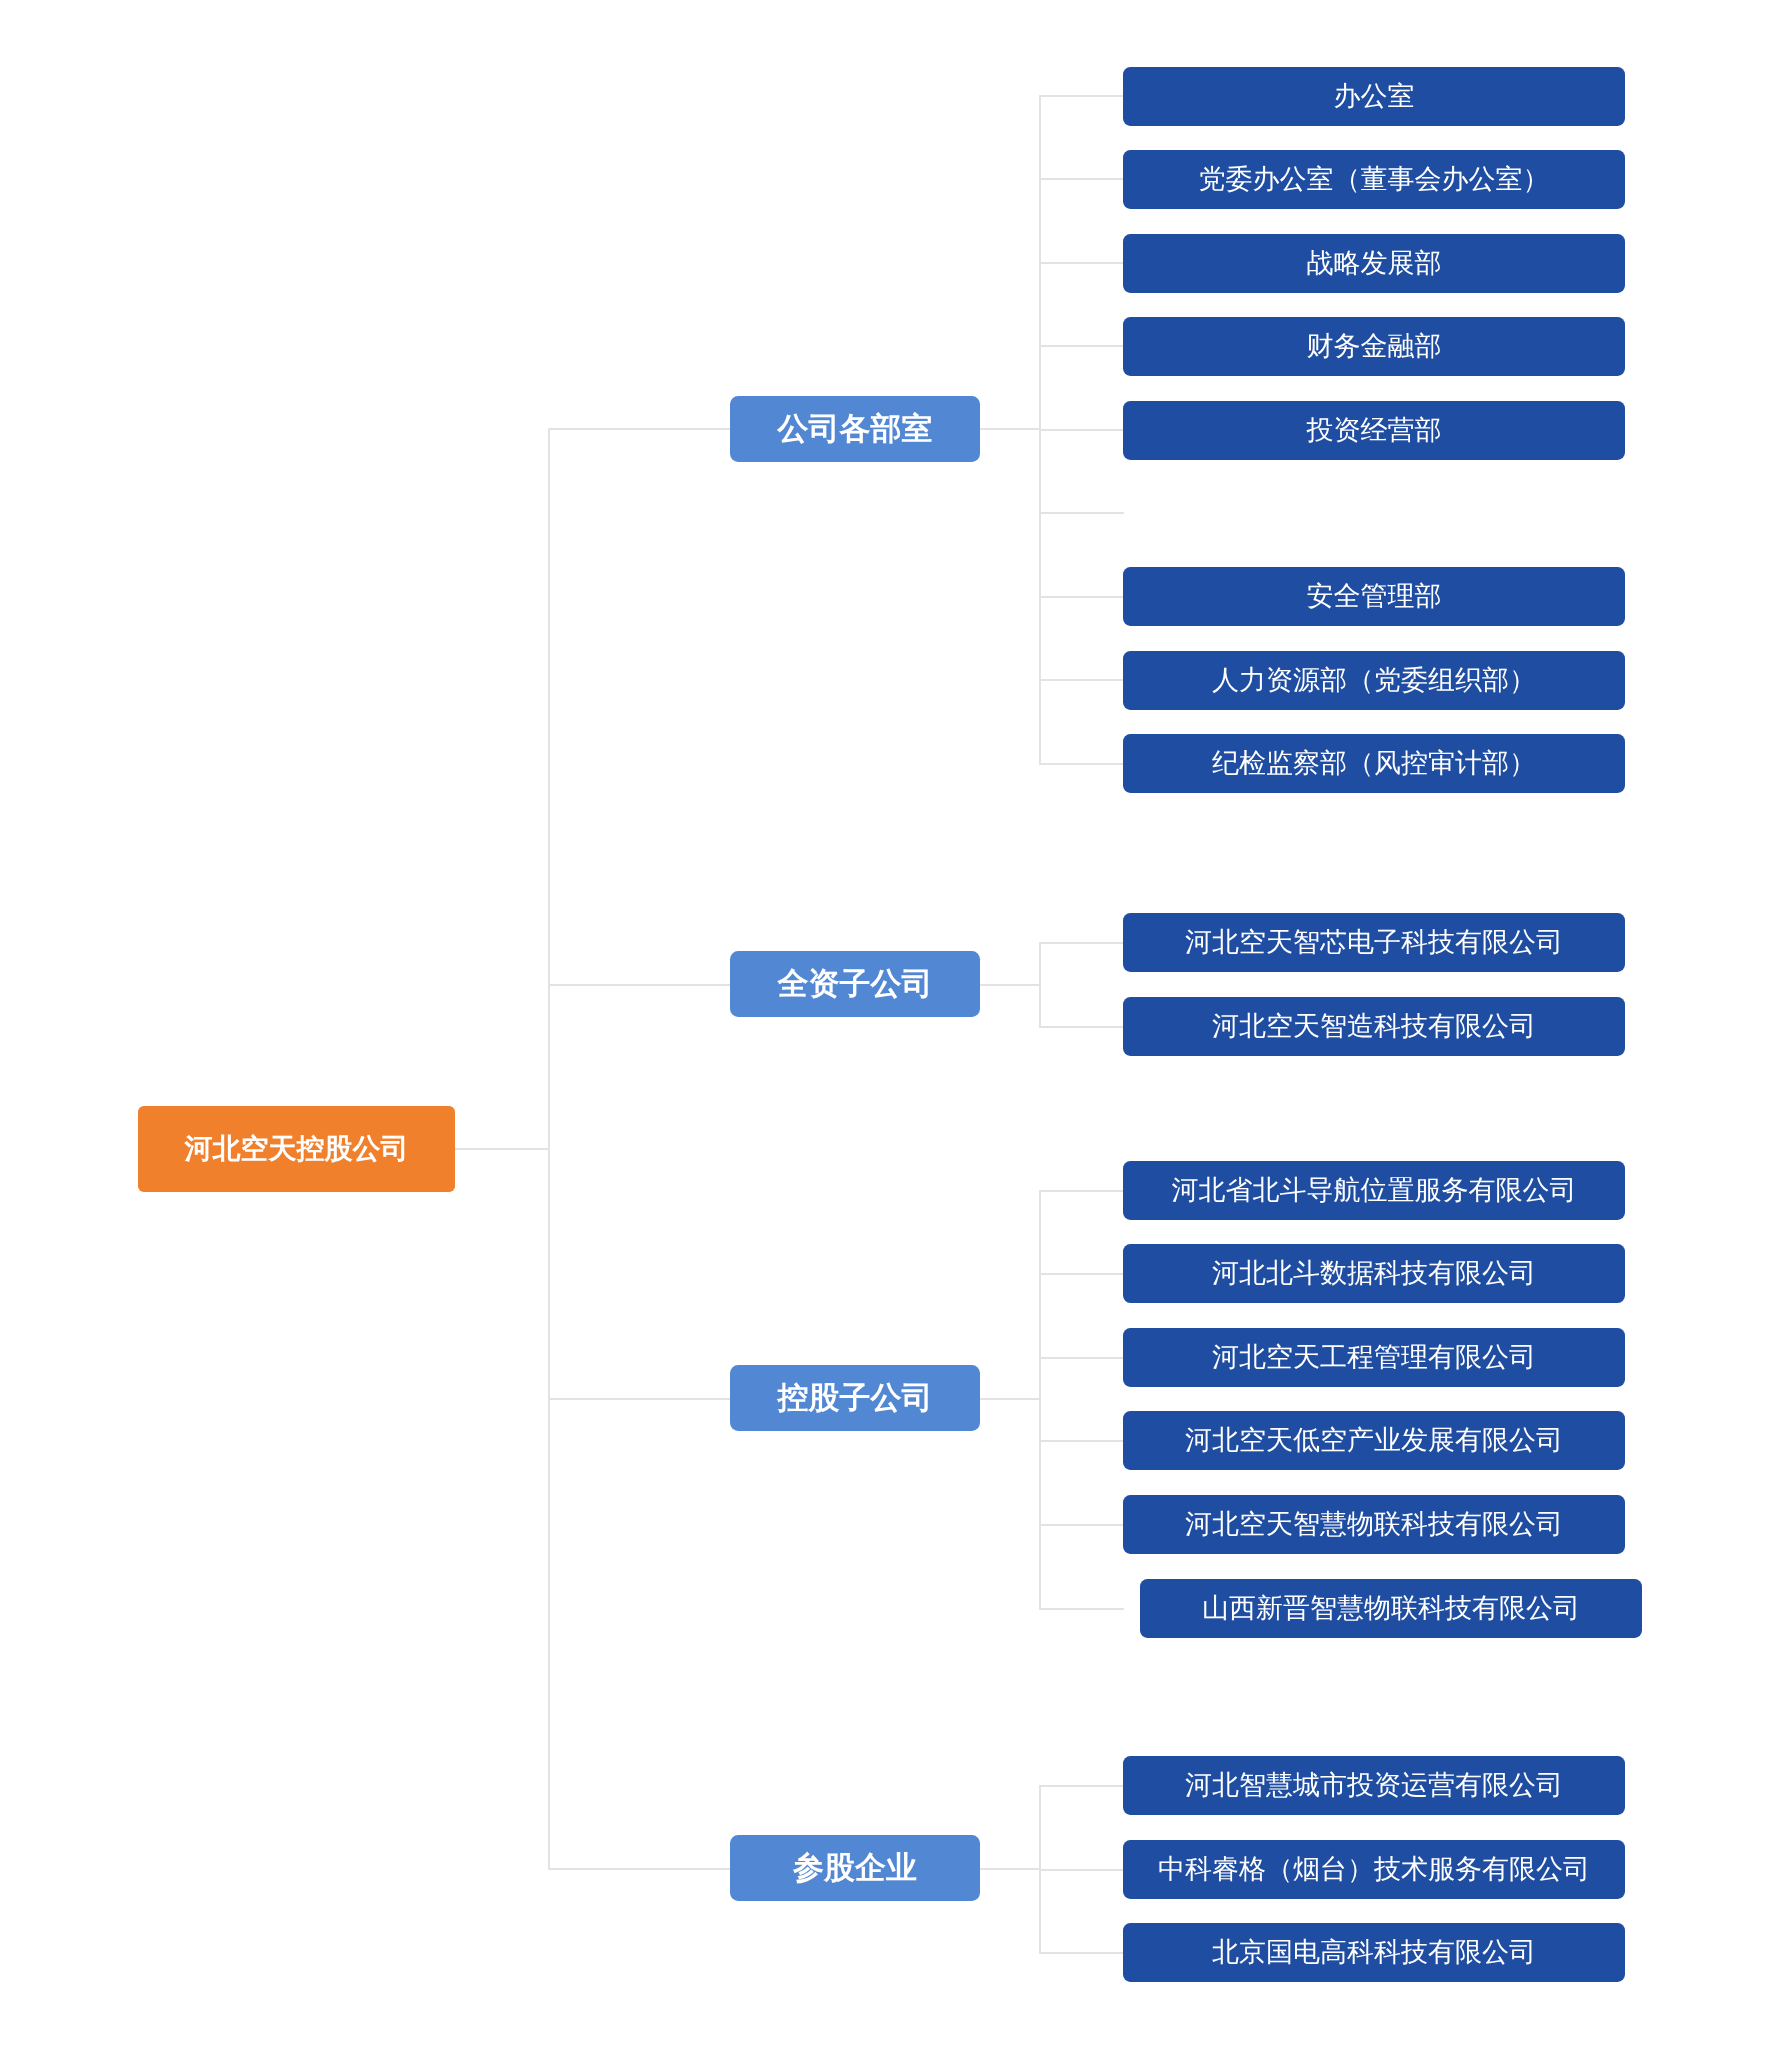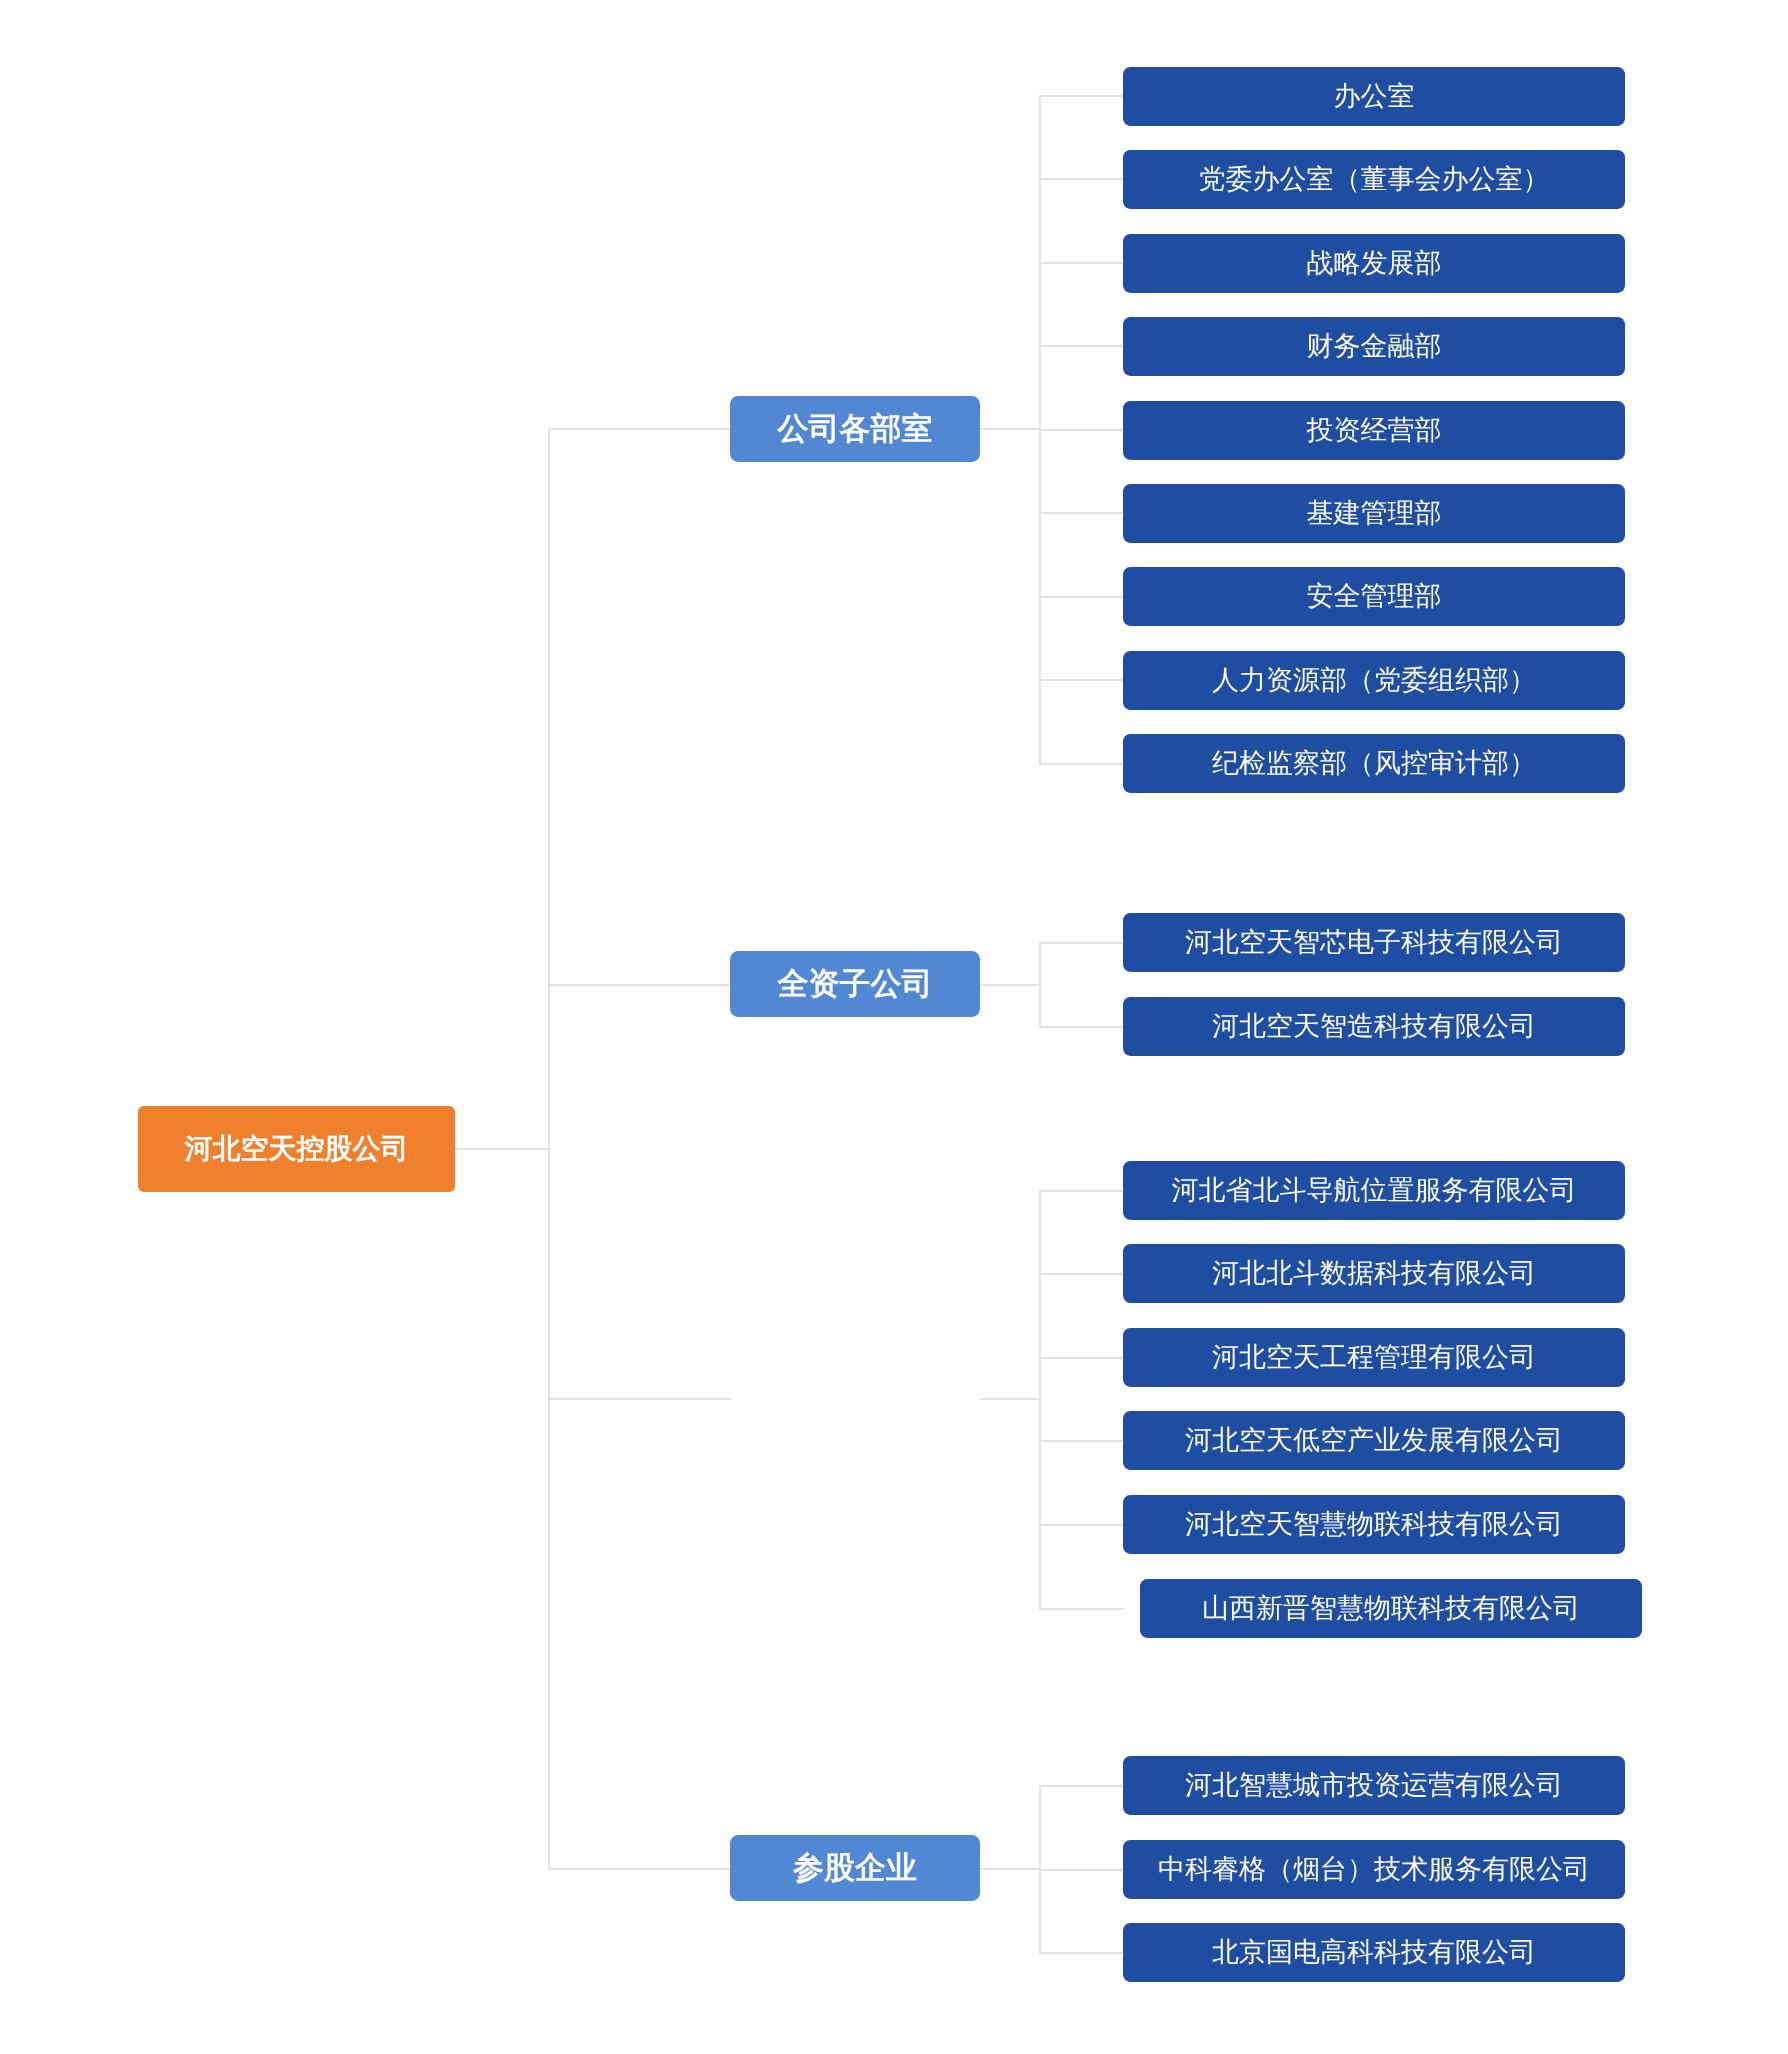--- a/index.html
+++ b/index.html
@@ -105,23 +105,20 @@
   <div class="node node-leaf" style="left:1123px; top:317px; width:502px; height:59px;">
     <span>财务金融部</span>
   </div>
 
   <div class="line-h" style="left:1039px; top:429px; width:85px;"></div>
   <div class="node node-leaf" style="left:1123px; top:401px; width:502px; height:59px;">
     <span>投资经营部</span>
   </div>
 
   <div class="line-h" style="left:1039px; top:512px; width:85px;"></div>
-  <div class="node node-leaf" style="left:1123px; top:484px; width:502px; height:59px;">
-    <span>基建管理部</span>
-  </div>
 
   <div class="line-h" style="left:1039px; top:596px; width:85px;"></div>
   <div class="node node-leaf" style="left:1123px; top:567px; width:502px; height:59px;">
     <span>安全管理部</span>
   </div>
 
   <div class="line-h" style="left:1039px; top:679px; width:85px;"></div>
   <div class="node node-leaf" style="left:1123px; top:651px; width:502px; height:59px;">
     <span>人力资源部（党委组织部）</span>
   </div>
@@ -145,20 +142,23 @@
     <span>河北空天智芯电子科技有限公司</span>
   </div>
 
   <div class="line-h" style="left:1039px; top:1026px; width:85px;"></div>
   <div class="node node-leaf" style="left:1123px; top:997px; width:502px; height:59px;">
     <span>河北空天智造科技有限公司</span>
   </div>
 
   <div class="line-h" style="left:548px; top:1398px; width:183px;"></div>
 
+  <div class="node node-branch" style="left:730px; top:1365px; width:250px; height:66px;">
+    <span>控股子公司</span>
+  </div>
 
   <div class="line-h" style="left:980px; top:1398px; width:59px;"></div>
   <div class="line-v" style="left:1039px; top:1190px; height:419px;"></div>
 
   <div class="line-h" style="left:1039px; top:1190px; width:85px;"></div>
   <div class="node node-leaf" style="left:1123px; top:1161px; width:502px; height:59px;">
     <span>河北省北斗导航位置服务有限公司</span>
   </div>
 
   <div class="line-h" style="left:1039px; top:1273px; width:85px;"></div>

